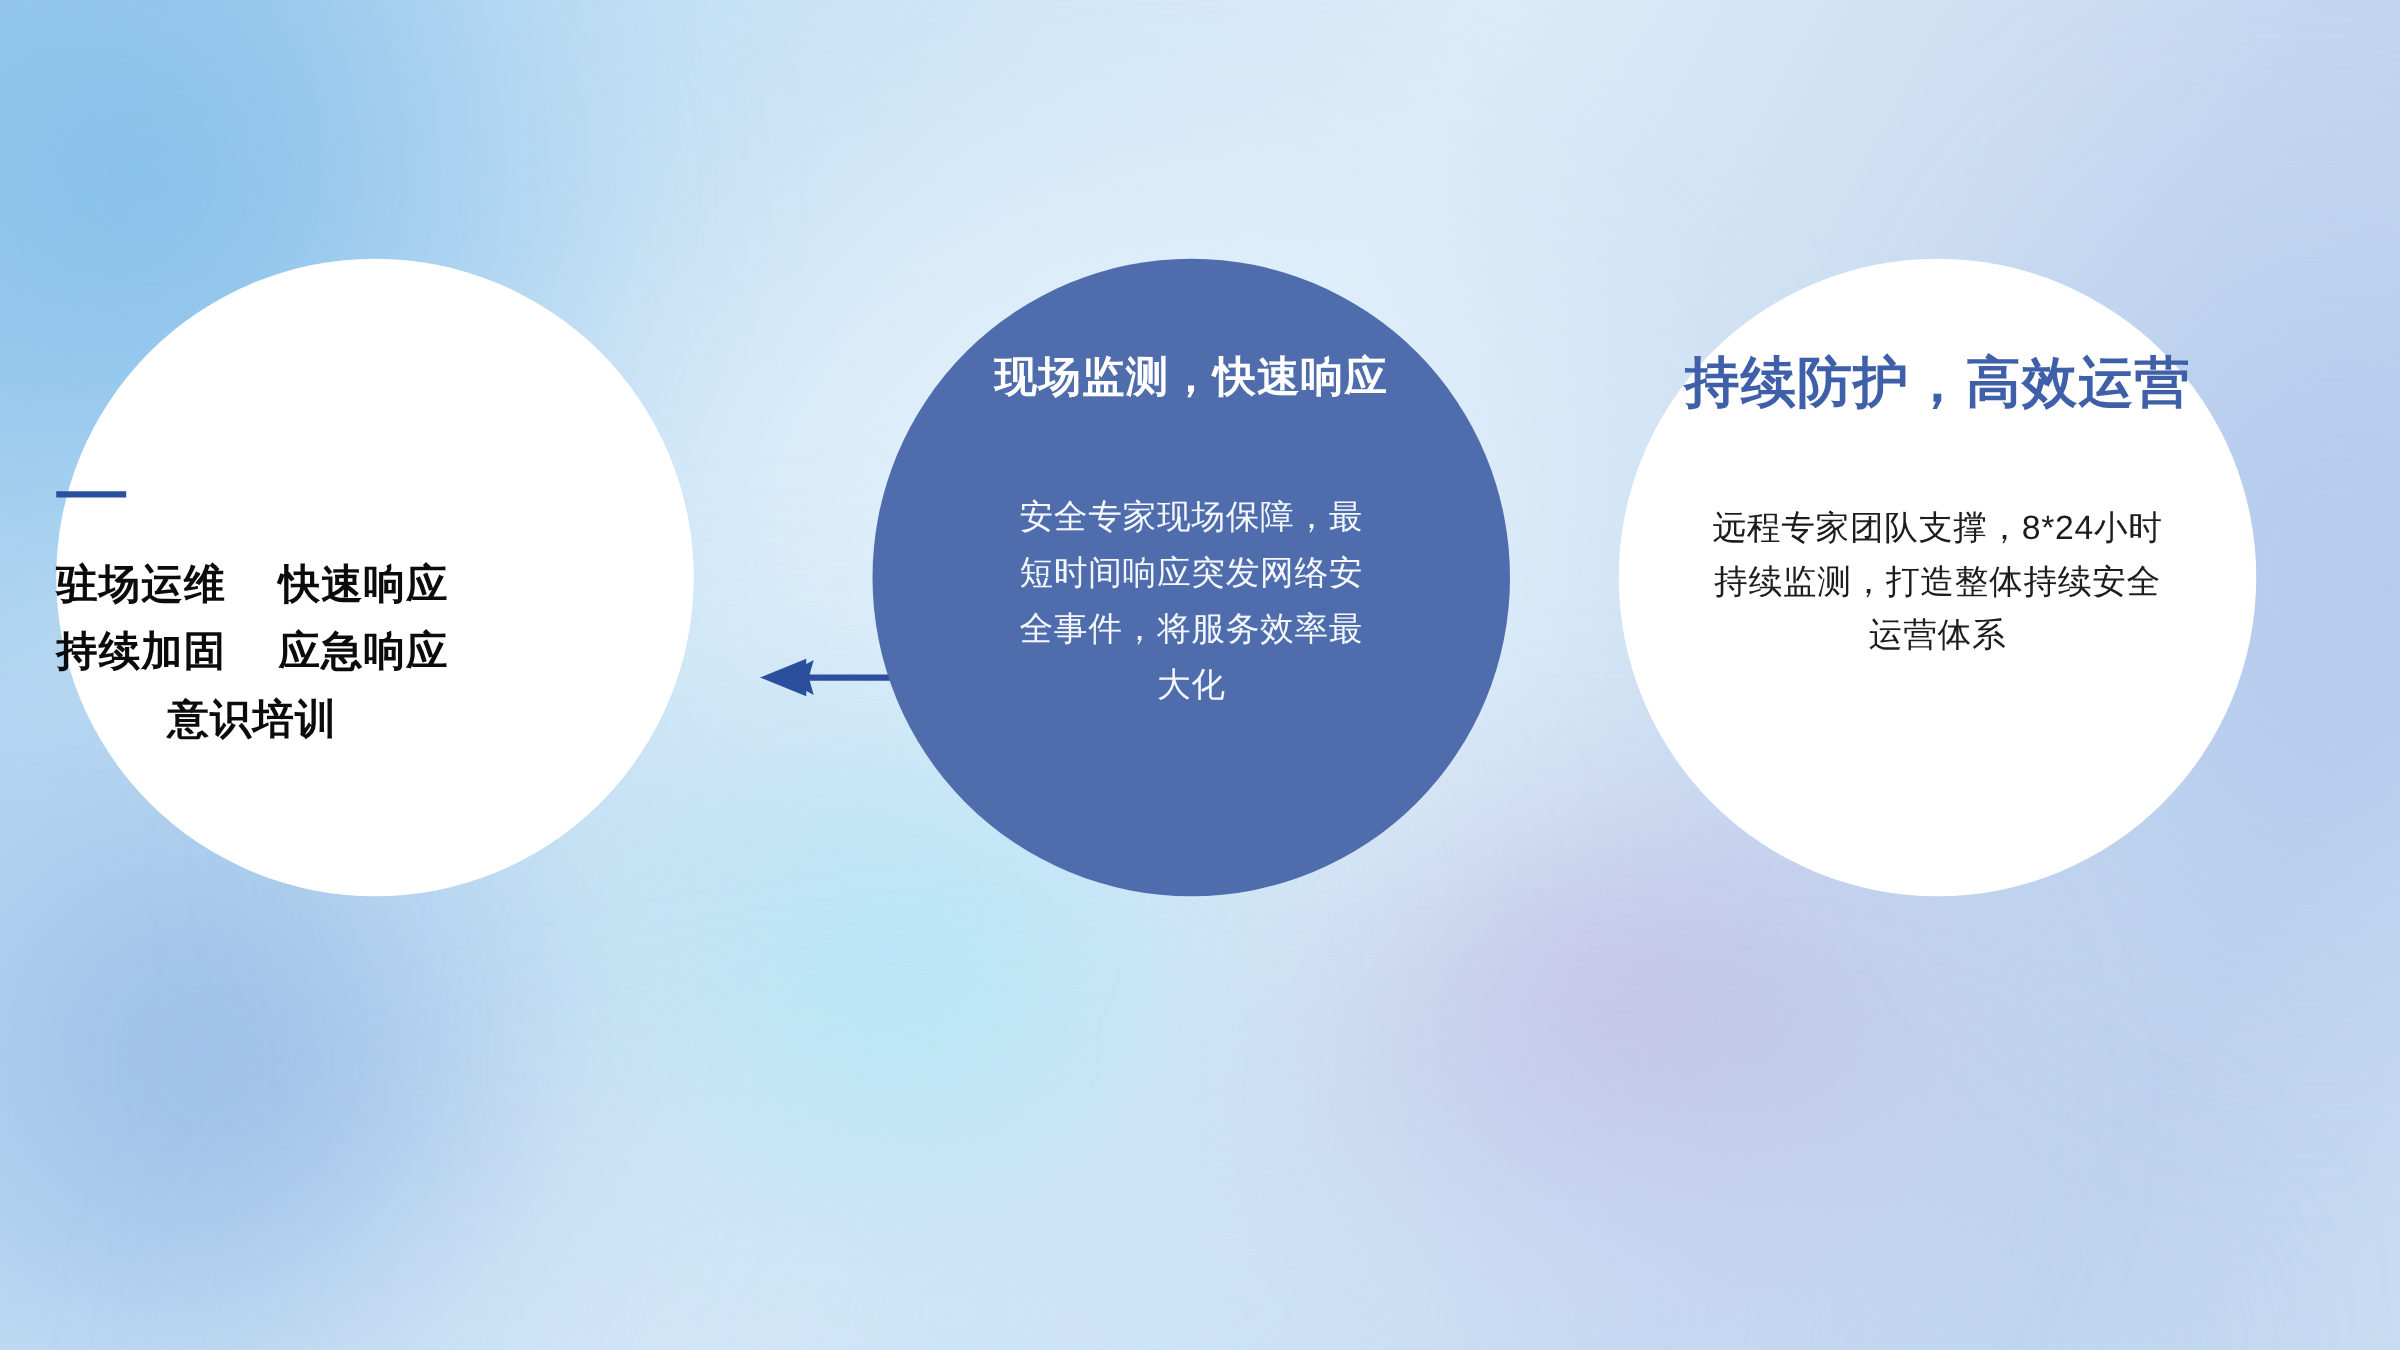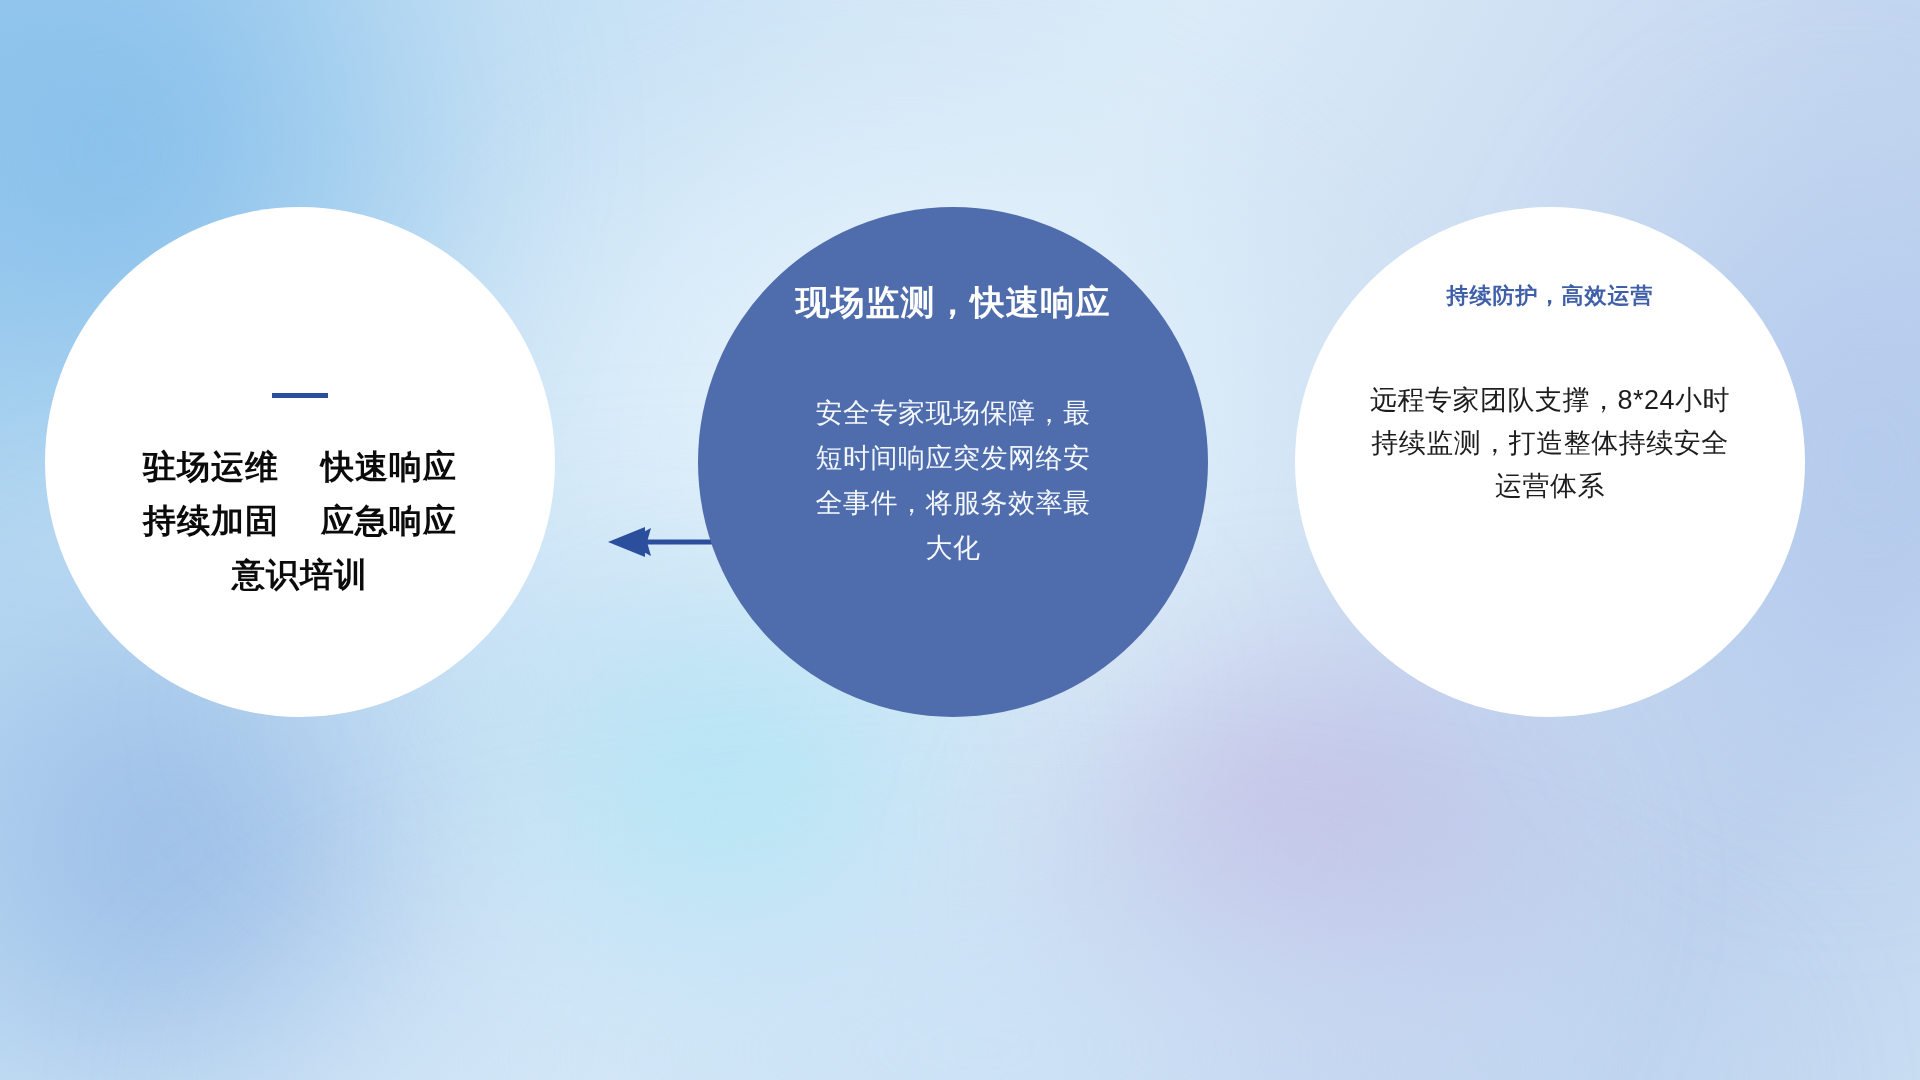--- a/index.html
+++ b/index.html
@@ -129,21 +129,21 @@
   }
 
   
   .left-inner {
     position: absolute;
     left: 0;
     right: 0;
     top: 186px;
     display: flex;
     flex-direction: column;
-    align-items: center;
+    align-items: flex-start;
   }
 
   .accent-dash {
     width: 56px;
     height: 5px;
     background: #2a4f9e;
     margin-bottom: 52px;
   }
 
   .tag-rows {
@@ -204,21 +204,21 @@
     position: absolute;
     left: 20px;
     right: 20px;
     top: 78px;
     display: flex;
     flex-direction: column;
     align-items: center;
   }
 
   .right-title {
-    font-size: 22px;
+    font-size: 44px;
     font-weight: bold;
     color: #3f5fa8;
     letter-spacing: 1px;
     white-space: nowrap;
     line-height: 1;
   }
 
   .right-body {
     margin-top: 72px;
     width: 376px;

